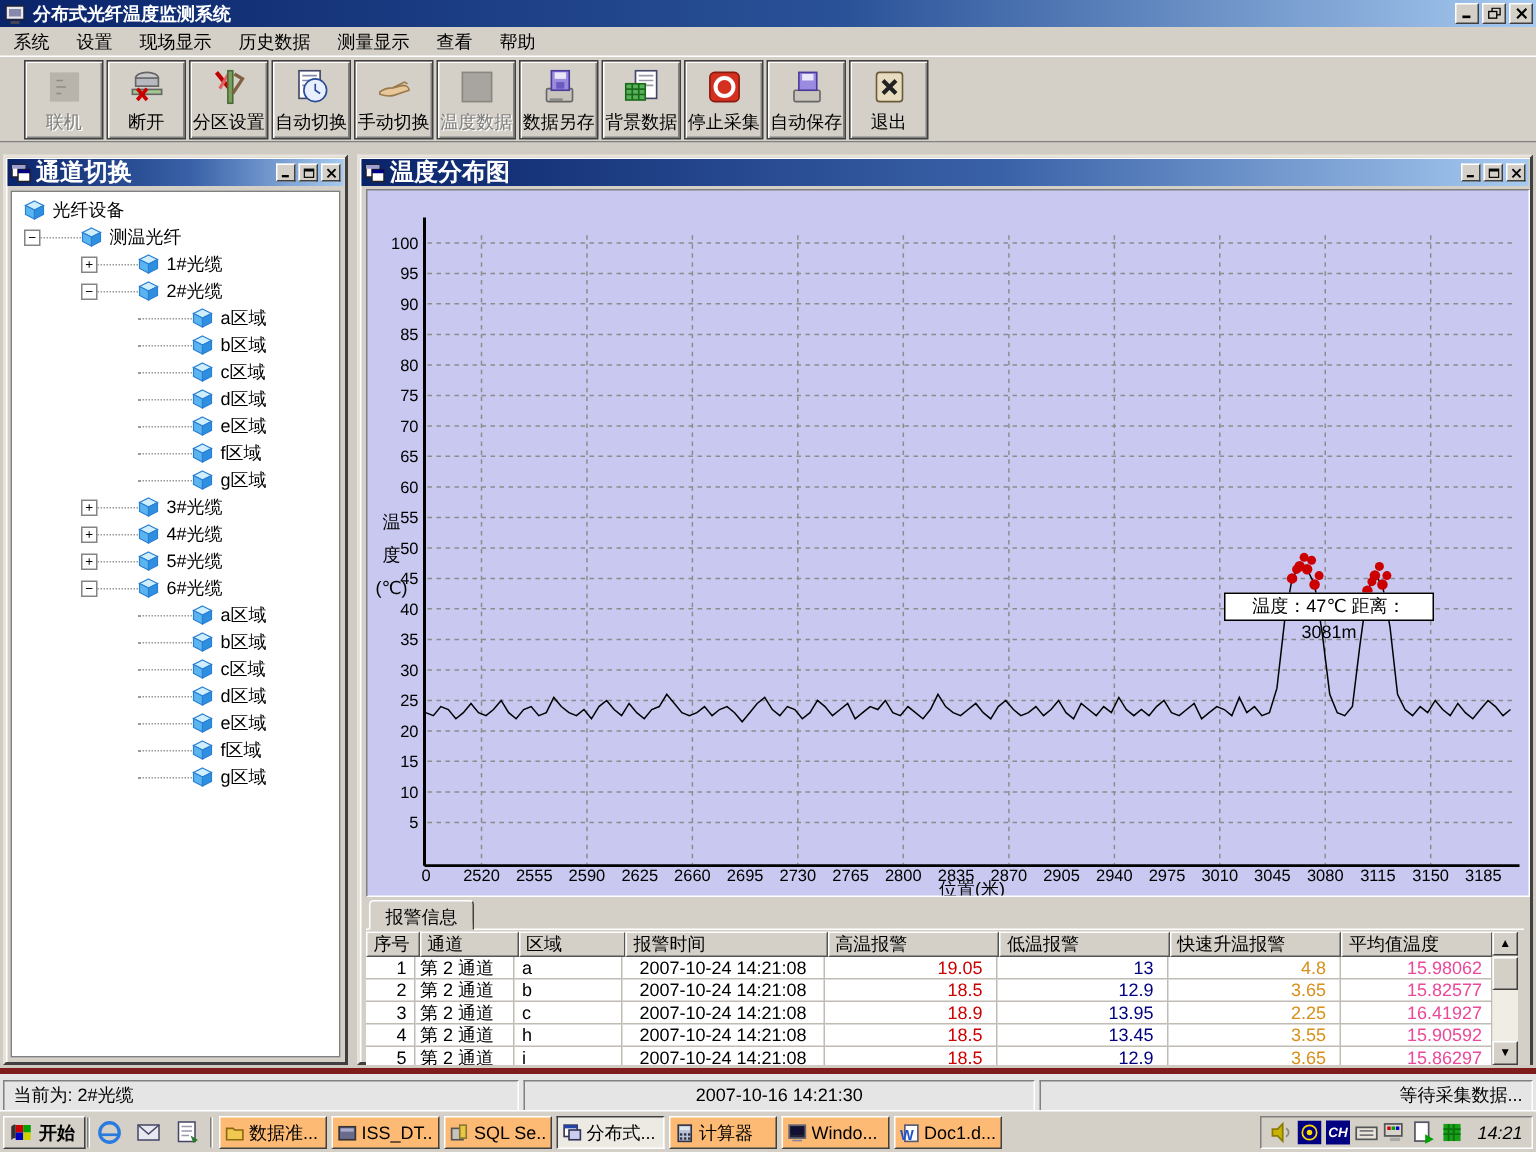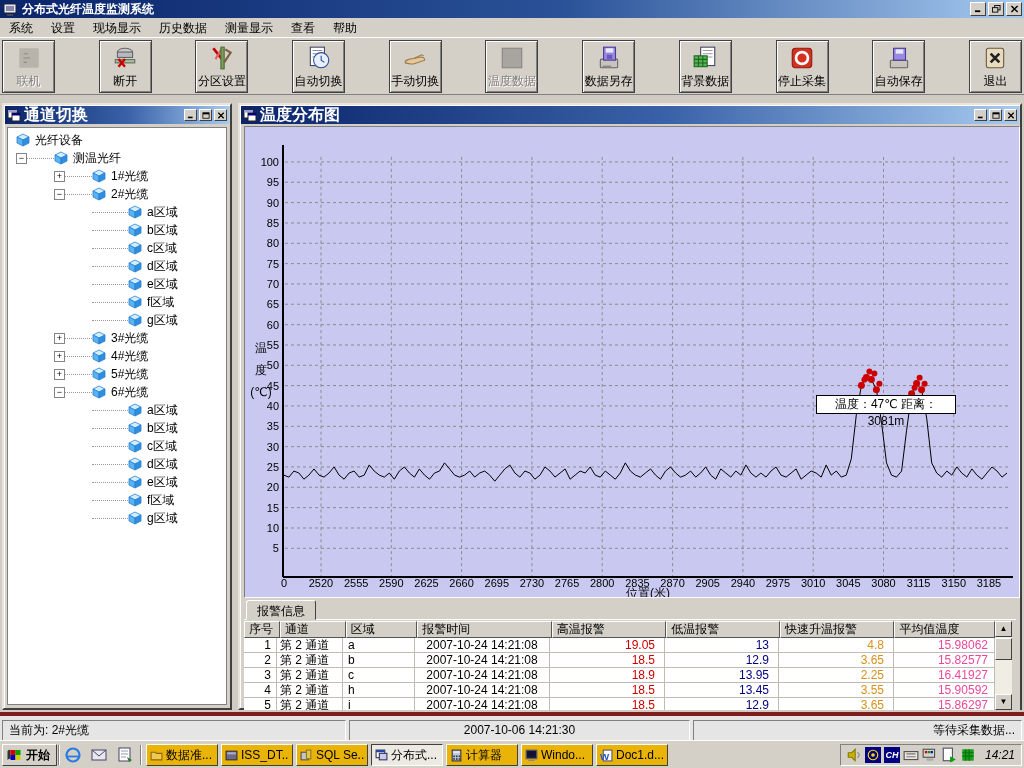--- a/index.html
+++ b/index.html
@@ -20,21 +20,21 @@
   .wbtn-s { width:13px; height:12px; }
   .wbtn-s svg { width:8px; height:7px; }
 
   
   .menubar { position:absolute; left:0; top:18px; width:1024px; height:20px; background:#d4d0c8;
     display:flex; align-items:center; border-bottom:1px solid #fff; }
   .menu-item { padding:0 9px; height:18px; line-height:18px; color:#000; }
 
   
   .toolbar { position:absolute; left:0; top:39px; width:1024px; height:56px; background:#d4d0c8;
-    display:flex; gap:2px; padding:1px 2px; border-bottom:1px solid #808080;justify-content:space-between; }
+    display:flex; gap:2px; padding:1px 16px; border-bottom:1px solid #808080; }
   .tb-btn { width:53px; height:53px; background:#d4d0c8; border:1px solid #404040;
     box-shadow:inset 1px 1px 0 #fff, inset -1px -1px 0 #808080;
     display:flex; flex-direction:column; align-items:center; justify-content:flex-end; padding-bottom:2px; }
   .tb-icon { width:26px; height:26px; margin-bottom:2px; }
   .tb-icon svg { width:26px; height:26px; }
   .tb-label { font-size:12px; color:#000; white-space:nowrap; }
   .tb-btn.disabled .tb-label { color:#808080; text-shadow:1px 1px 0 #fff; }
 
   
   .workspace { position:absolute; left:0; top:95px; width:1024px; height:617px; background:#d0ccc4; }
@@ -110,21 +110,21 @@
   .taskbar { position:absolute; left:0; top:740px; width:1024px; height:28px; background:#d4d0c8;
     border-top:1px solid #fff; }
   .start-btn { position:absolute; left:2px; top:3px; height:22px; padding:0 6px 0 3px; background:#d4d0c8;
     border:1px solid; border-color:#fff #404040 #404040 #fff; display:flex; align-items:center; gap:3px;
     font-weight:bold; font-size:12px; }
   .start-btn svg { width:17px; height:14px; }
   .tb-sep { position:absolute; top:4px; width:2px; height:20px; border-left:1px solid #808080; border-right:1px solid #fff; }
   .ql { position:absolute; left:64px; top:5px; display:flex; gap:8px; }
   .ql .qli { width:18px; height:18px; }
   .ql svg { width:18px; height:18px; }
-  .task-btn { position:absolute; top:3px; height:22px; width:72px; background:#eab308;
+  .task-btn { position:absolute; top:3px; height:22px; width:72px; background:#fdba74;
     border:1px solid; border-color:#fff #404040 #404040 #fff; display:flex; align-items:center; gap:3px;
     padding:0 3px; overflow:hidden; }
   .task-btn.active { border-color:#404040 #fff #fff #404040; background:#eceae2; }
   .task-btn .tico { width:13px; height:13px; flex:0 0 13px; }
   .task-btn .tico svg { width:13px; height:13px; }
   .task-btn .tlabel { white-space:nowrap; overflow:hidden; font-size:12px; }
   .tray { position:absolute; right:2px; top:3px; height:22px; border:1px solid; border-color:#808080 #fff #fff #808080;
     display:flex; align-items:center; gap:3px; padding:0 6px 0 5px;font-style:italic; }
   .tray .tri { width:16px; height:16px; }
   .tray .tri svg { width:16px; height:16px; }
@@ -707,21 +707,21 @@
           <div class="sc-btn">▲</div>
           <div class="sc-thumb"></div>
           <div class="sc-btn down">▼</div>
         </div>
       </div>
     </div>
   </div>
 
   <div class="statusbar">
     <div class="sb-panel" id="sb-current">当前为: 2#光缆</div>
-    <div class="sb-panel" id="sb-datetime">2007-10-06 14:21:30</div>
+    <div class="sb-panel" id="sb-datetime">2007-10-16 14:21:30</div>
     <div class="sb-panel" id="sb-message">等待采集数据...</div>
   </div>
 
   <div class="taskbar">
     <div class="start-btn">
       <svg viewBox="0 0 16 14">
           <path d="M1 3q2-2 3-1v9q-1-1-3 1z" fill="#333"></path>
           <rect x="4" y="2" width="5" height="5" fill="#d00000"></rect>
           <rect x="9" y="2" width="5" height="5" fill="#00a000"></rect>
           <rect x="4" y="7" width="5" height="5" fill="#0000c0"></rect>

